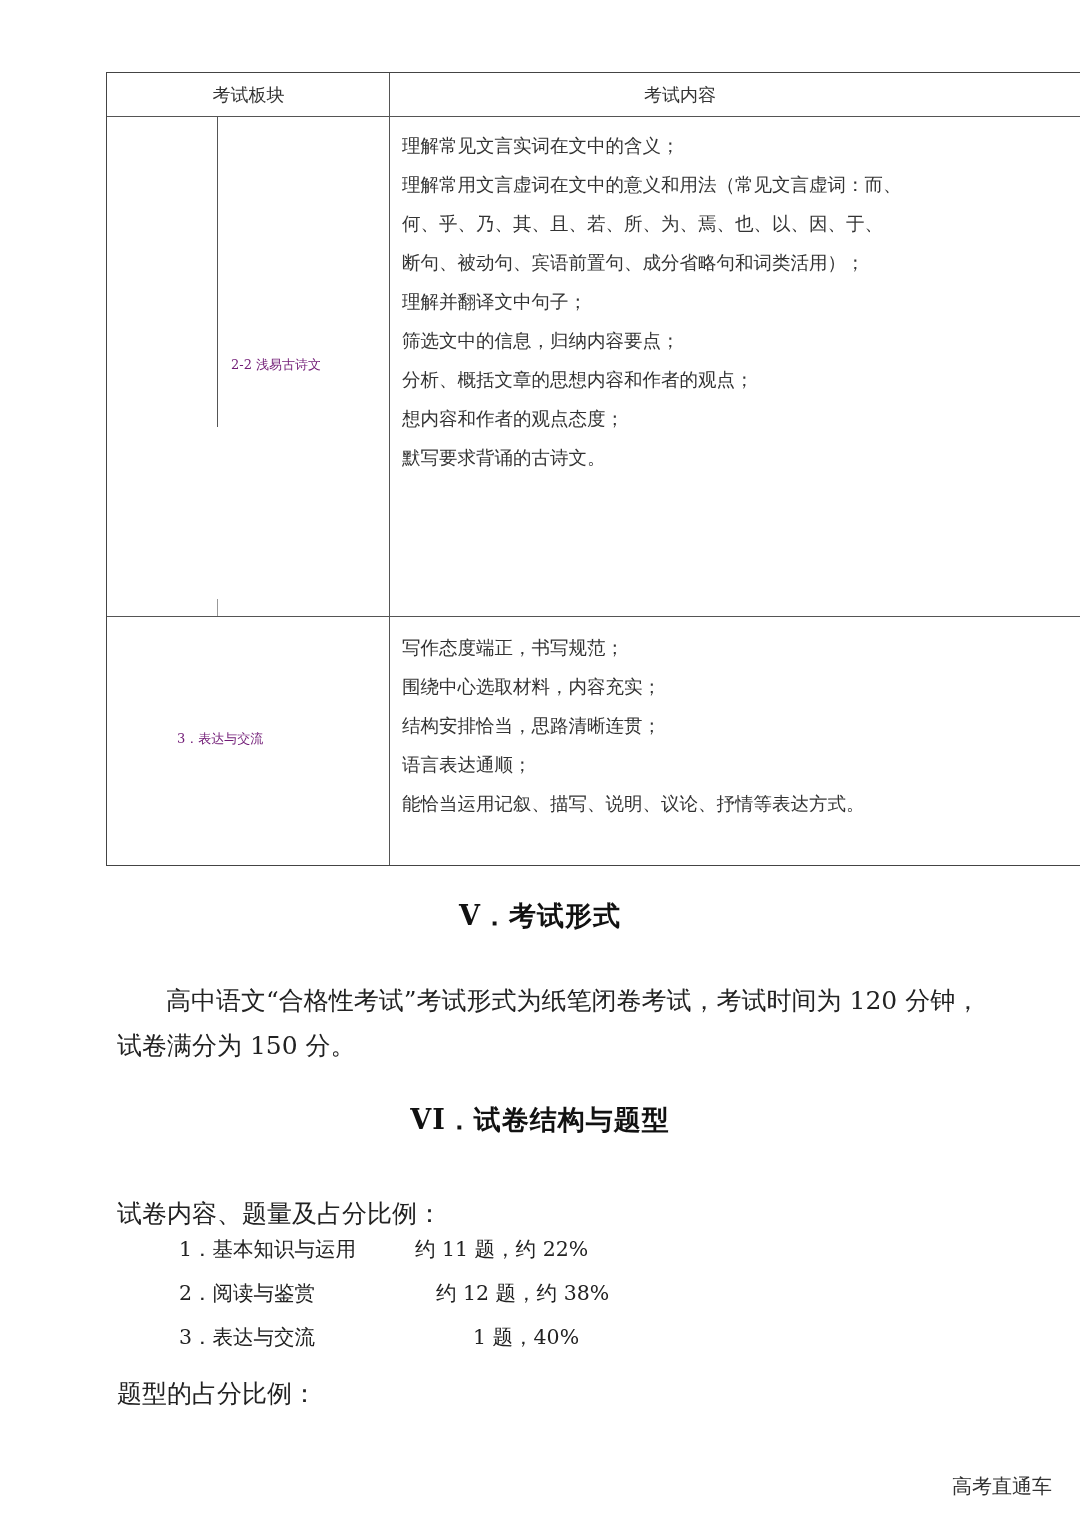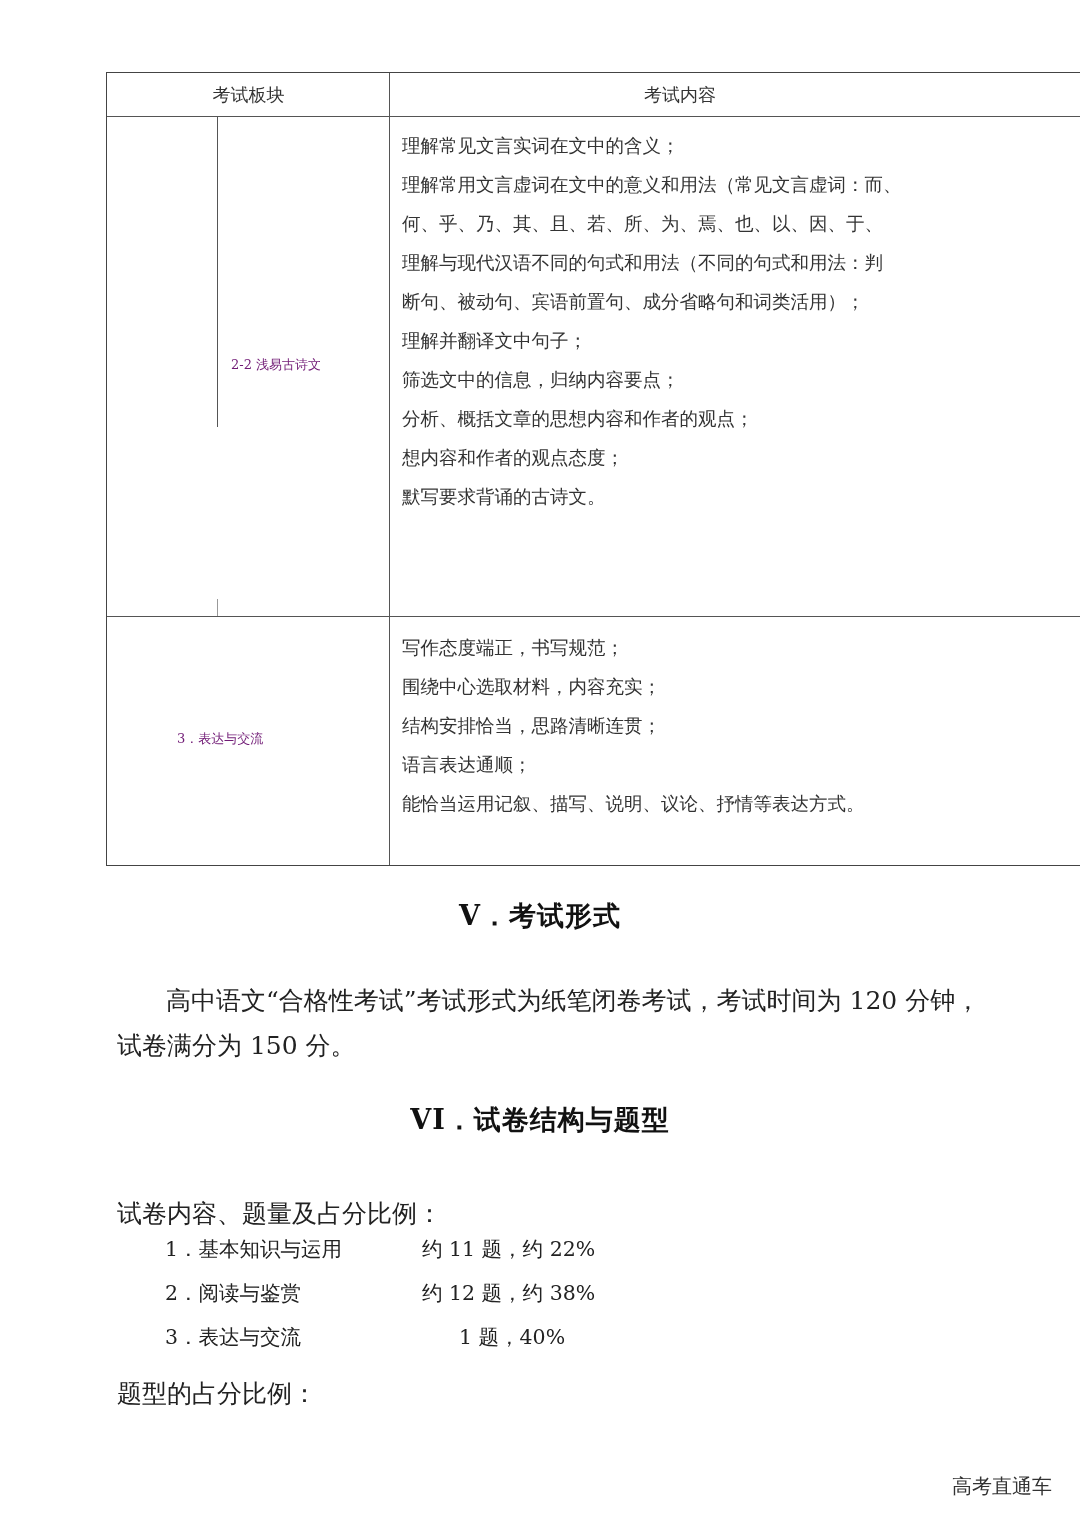--- a/index.html
+++ b/index.html
@@ -14,21 +14,21 @@
   .hline { position:absolute; left:0; right:0; height:0; border-top:1.5px solid #555; }
   .vline { position:absolute; width:0; border-left:1.5px solid #555; }
   .hdr { position:absolute; top:0; height:44px; line-height:44px; text-align:center;
          font-size:18px; color:#333; }
   .cell-label { position:absolute; font-size:13px; color:#701a75; white-space:nowrap; }
   .content { position:absolute; left:295px; font-size:18.5px; color:#333; line-height:39px; }
   .content div { white-space:nowrap; }
   h2.sec { position:absolute; margin:0; font-weight:bold; font-size:27px; color:#111;
            left:0; width:1080px; text-align:center; letter-spacing:1px; }
   .para { position:absolute; font-size:25px; color:#222; white-space:nowrap; }
-  .list-row { position:absolute; font-size:20.5px; color:#222; white-space:nowrap; }
+  .list-row { position:absolute; font-size:20.5px; color:#222; white-space:nowrap;margin-left:14px; }
   .watermark { position:absolute; right:28px; top:1473px; font-size:20px; color:#333;
                font-family:"DejaVu Sans","Liberation Sans",sans-serif; }
 </style>
 </head>
 <body>
 
 <div class="tbl">
 
   <div class="hdr" style="left:0;width:283px;">考试板块</div>
   <div class="hdr" style="left:283px;width:580px;">考试内容</div>
@@ -39,21 +39,20 @@
   <div class="vline" style="left:110px;top:44px;height:310px;"></div>
   <div class="vline" style="left:110px;top:526px;height:18px;border-left-color:#999;"></div>
 
   <div class="hline" style="top:543px;"></div>
 
   <div class="cell-label" style="left:124px;top:283px;">2-2  浅易古诗文</div>
   <div class="content" style="top:53px;">
     <div>理解常见文言实词在文中的含义；</div>
     <div>理解常用文言虚词在文中的意义和用法（常见文言虚词：而、</div>
     <div>何、乎、乃、其、且、若、所、为、焉、也、以、因、于、</div>
-    <div>理解与现代汉语不同的句式和用法（不同的句式和用法：判</div>
     <div>断句、被动句、宾语前置句、成分省略句和词类活用）；</div>
     <div>理解并翻译文中句子；</div>
     <div>筛选文中的信息，归纳内容要点；</div>
     <div>分析、概括文章的思想内容和作者的观点；</div>
     <div>想内容和作者的观点态度；</div>
     <div>默写要求背诵的古诗文。</div>
   </div>
 
   <div class="cell-label" style="left:70px;top:657px;">3．表达与交流</div>
   <div class="content" style="top:555px;">
@@ -66,21 +65,21 @@
 </div>
 
 <h2 class="sec" style="top:898px;">V．考试形式</h2>
 <div class="para" style="left:166px;top:984px;">高中语文“合格性考试”考试形式为纸笔闭卷考试，考试时间为 120 分钟，</div>
 <div class="para" style="left:117px;top:1029px;">试卷满分为 150 分。</div>
 
 <h2 class="sec" style="top:1102px;">VI．试卷结构与题型</h2>
 <div class="para" style="left:117px;top:1197px;">试卷内容、题量及占分比例：</div>
 
 <div class="list-row" style="left:165px;top:1235px;">1．基本知识与运用</div>
-<div class="list-row" style="left:422px;top:1235px;">约 11 题，约 22%</div>
+<div class="list-row" style="left:401px;top:1235px;">约 11 题，约 22%</div>
 
 <div class="list-row" style="left:165px;top:1279px;">2．阅读与鉴赏</div>
 <div class="list-row" style="left:422px;top:1279px;">约 12 题，约 38%</div>
 
 <div class="list-row" style="left:165px;top:1323px;">3．表达与交流</div>
 <div class="list-row" style="left:459px;top:1323px;">1 题，40%</div>
 
 <div class="para" style="left:117px;top:1377px;">题型的占分比例：</div>
 
 <div class="watermark">高考直通车</div>

